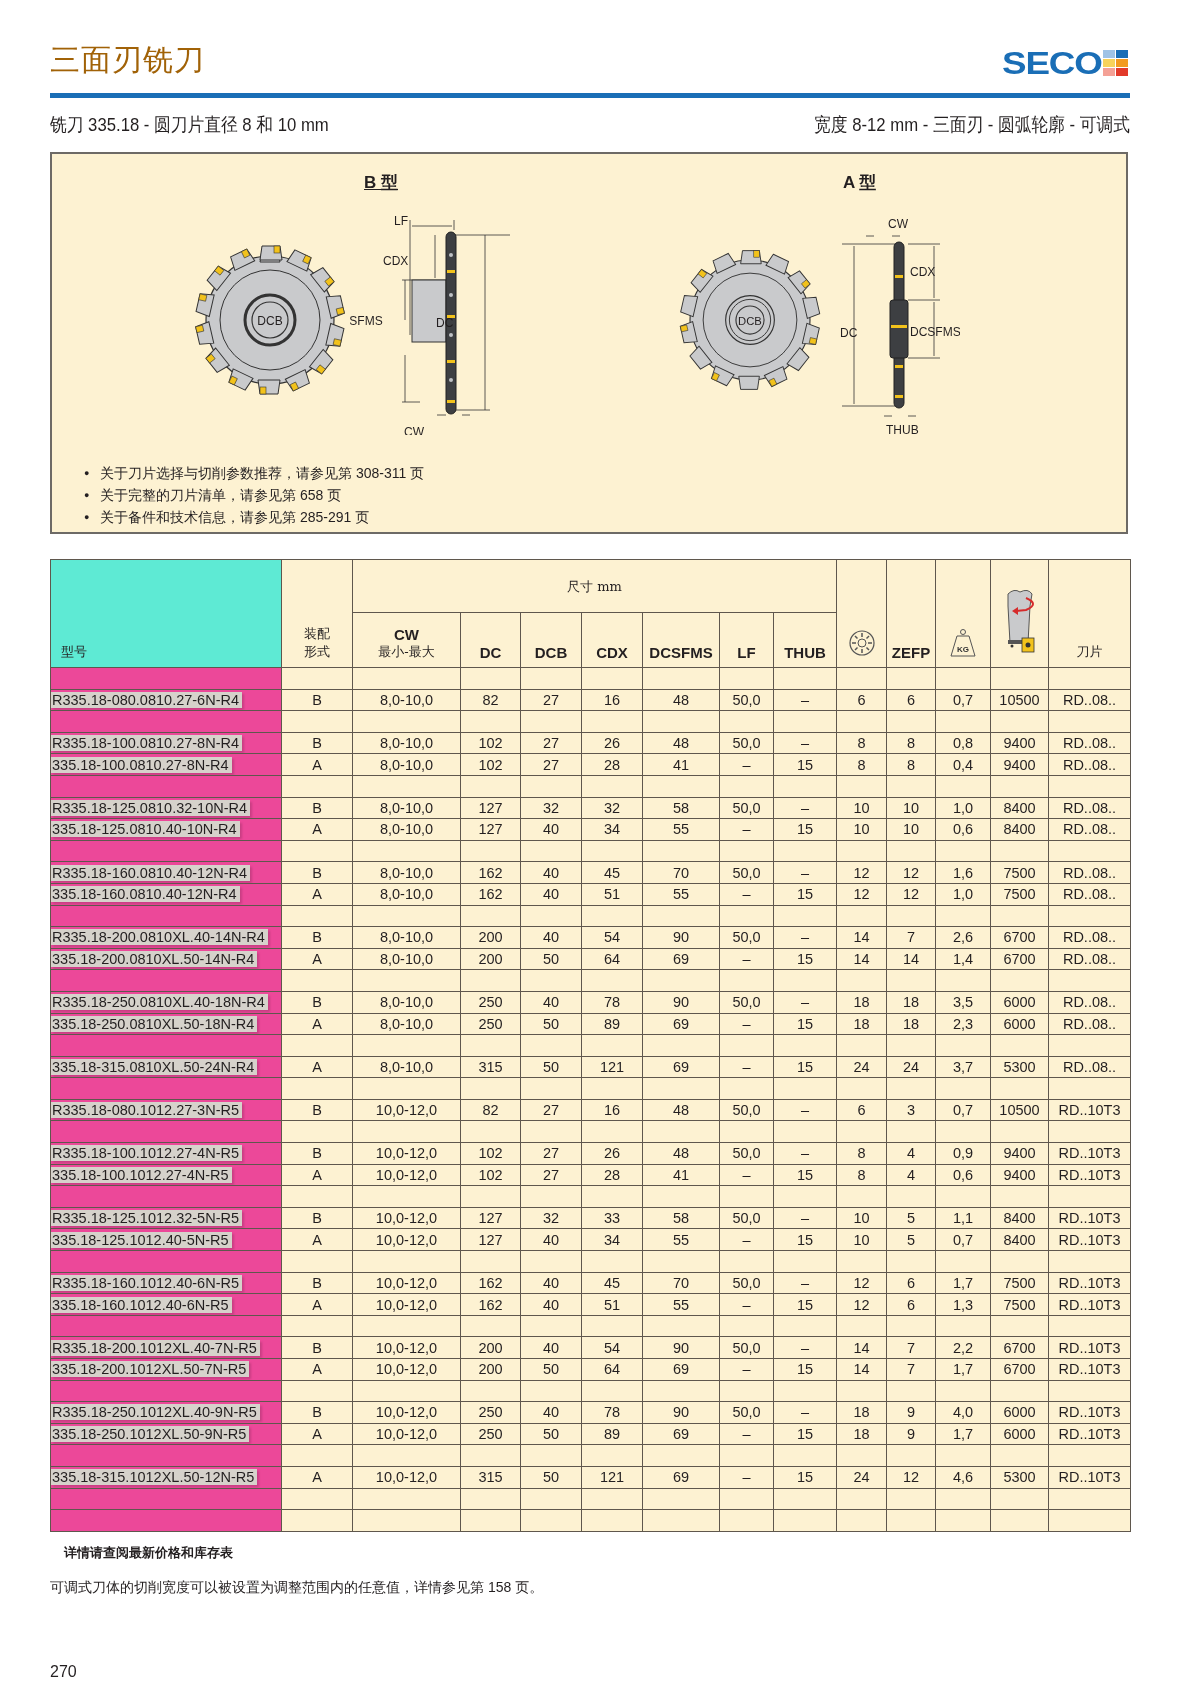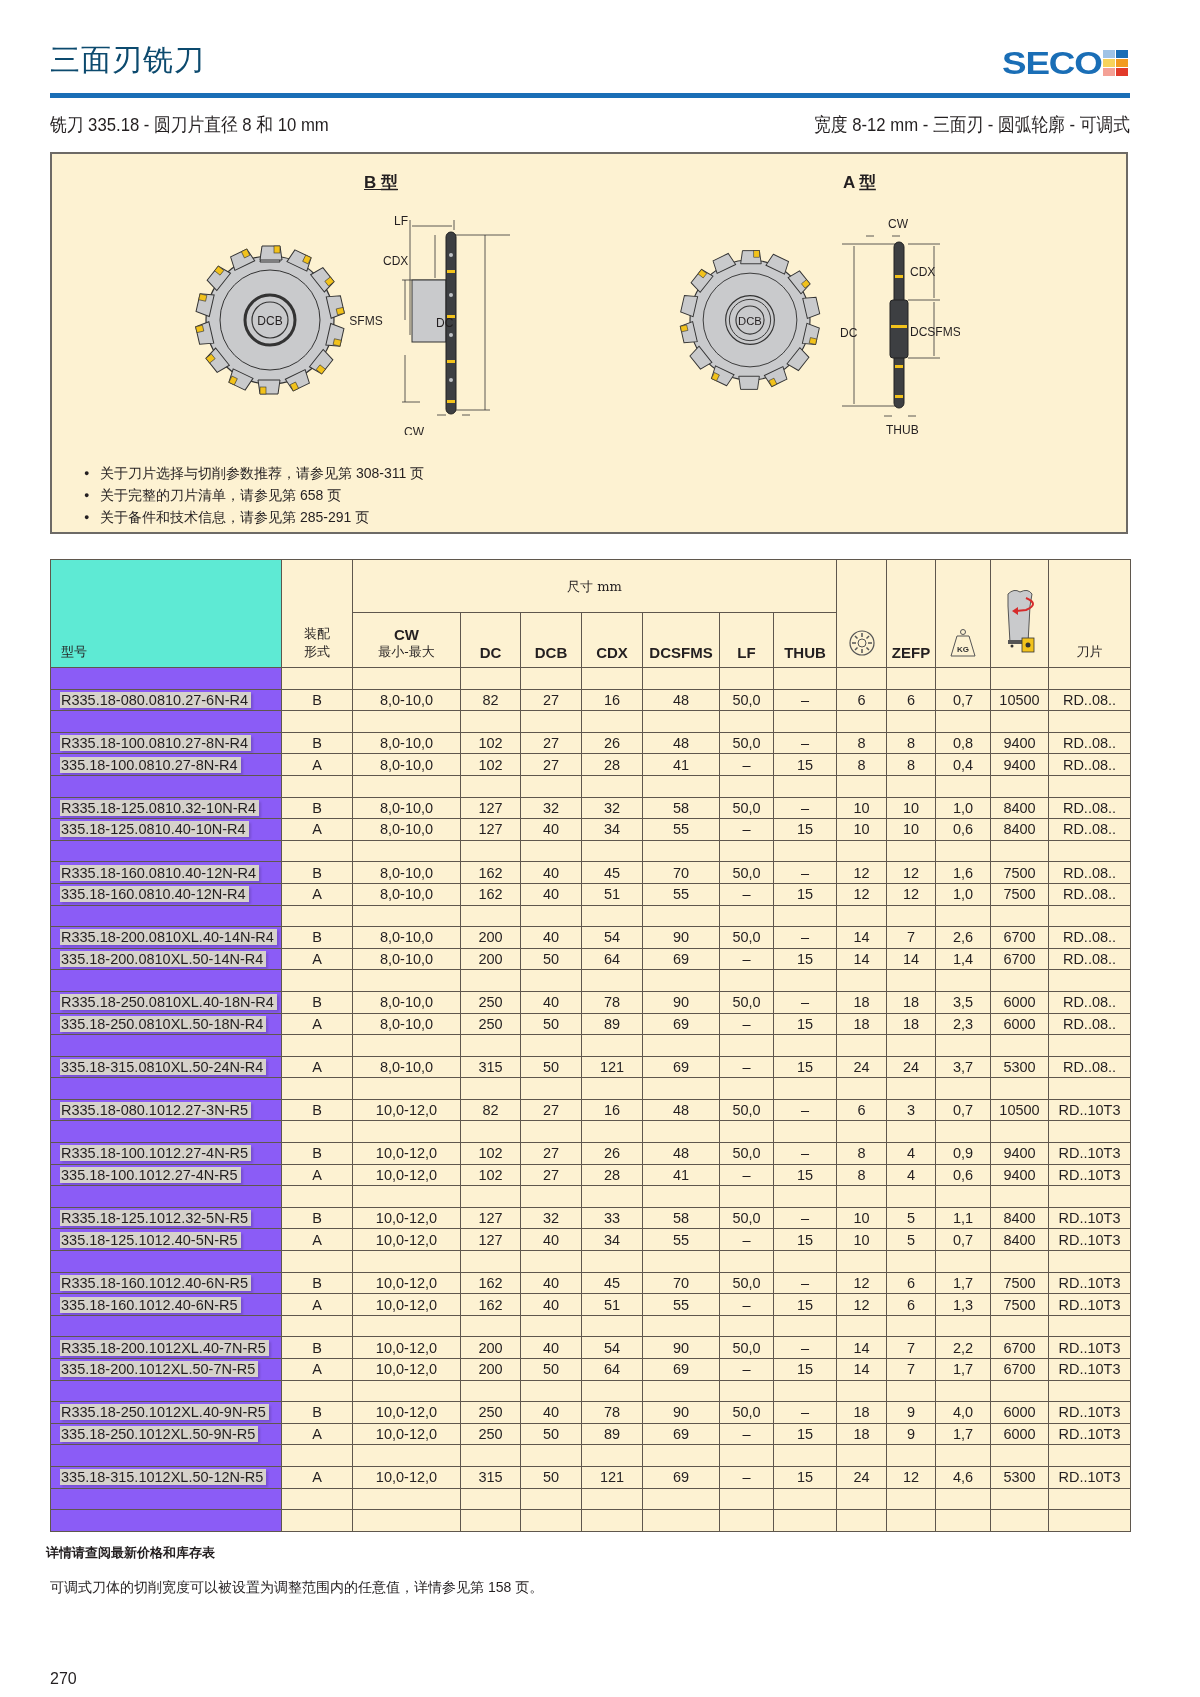--- a/index.html
+++ b/index.html
@@ -1,45 +1,45 @@
 <!DOCTYPE html>
 <html><head>
 <meta charset="utf-8">
 <style>
   html, body { margin: 0; padding: 0; background: #ffffff; }
   body { width: 1200px; height: 1697px; position: relative; overflow: hidden;
          font-family: "Liberation Sans", "DejaVu Sans", sans-serif; color: #231f20; }
   .abs { position: absolute; }
-  .page-title { left: 50px; top: 40px; font-family: "DejaVu Serif", serif; font-size: 30px; letter-spacing: 1px; color: #0c4a6e; }
+  .page-title { left: 50px; top: 40px; font-family: "DejaVu Serif", serif; font-size: 30px; letter-spacing: 1px; color: #a16207; }
   .brand { left: 958px; top: 46px; height: 34px; display: flex; align-items: center; margin-left: 44px; }
   .brand-text { font-family: "Liberation Sans", sans-serif; font-weight: bold; font-size: 32px; color: #1a6eb6; letter-spacing: -1px; transform: scaleX(1.15); transform-origin: left center; }
   .brand-mark { display: grid; grid-template-columns: 12px 12px; grid-template-rows: 8px 8px 8px; gap: 1px; margin-left: 14px; }
   .brand-mark span { display: block; }
   .rule { left: 50px; top: 93px; width: 1080px; height: 5px; background: #1a6eb6; }
   .subtitle-left { left: 50px; top: 112px; font-size: 19px; transform: scaleX(0.88); transform-origin: left; font-weight: 500; }
   .subtitle-right { right: 70px; top: 112px; font-size: 19px; transform: scaleX(0.88); transform-origin: right; }
   .diagram-box { left: 50px; top: 152px; width: 1078px; height: 382px; background: #fdf2d2; border: 2px solid #6d6a66; box-sizing: border-box; }
   .type-label { font-size: 17px; font-weight: bold; }
   .notes { left: 72px; top: 450px; font-size: 14px; line-height: 22px; }
   .notes li { list-style: none; position: relative; padding-left: 16px; }
   .notes li::before { content: "●"; position: absolute; left: 0; top: 0; font-size: 9px; }
   table.spec { position: absolute; left: 50px; top: 559px; width: 1080px; border-collapse: collapse; table-layout: fixed; background: #fdf2d2; }
   table.spec td, table.spec th { border: 1px solid #5f574d; padding: 0; text-align: center; font-weight: normal; font-size: 14px; overflow: hidden; white-space: nowrap; }
   table.spec thead th { vertical-align: bottom; padding-bottom: 6px; font-size: 15px; margin-left: 10px; }
   table.spec th.grp { vertical-align: middle; height: 52px; padding: 0; }
   table.spec th .hdr-bold { font-weight: bold; font-size: 15px; }
   table.spec th .cn { font-family: "DejaVu Serif", serif; font-size: 13px; }
   table.spec tbody td { height: 20.6px; line-height: 20px; font-size: 14.5px; }
-  table.spec tbody td.model { background: #8b5cf6; text-align: left; padding-left: 9px; font-size: 14.5px; }
+  table.spec tbody td.model { background: #ec4899; text-align: left; font-size: 14.5px; }
   table.spec tbody td.model span { background: #d6d2cb; padding: 0 3px 0 1px; box-shadow: 2px 2px 2px rgba(0,0,0,0.15); }
   table.spec thead th.model-h { background: #5eead4; text-align: left; padding-left: 10px; }
   table.spec tbody tr.blank td { height: 20.6px; }
-  .footer-note1 { left: 46px; top: 1544px; font-family: Liberation Serif, serif; font-size: 13px; font-weight: bold; }
+  .footer-note1 { left: 64px; top: 1544px; font-family: Liberation Serif, serif; font-size: 13px; font-weight: bold; }
   .footer-note2 { left: 50px; top: 1576px; font-size: 14px; line-height: 22px; }
-  .page-num { left: 50px; top: 1663px; font-size: 16px; margin-top: 7px; }
+  .page-num { left: 50px; top: 1663px; font-size: 16px; }
 </style>
 </head>
 <body>
 
 <div class="abs page-title">三面刃铣刀</div>
 
 <div class="abs brand">
   <span class="brand-text">SECO</span>
   <span class="brand-mark">
     <span style="background:#9fc3e6"></span>

